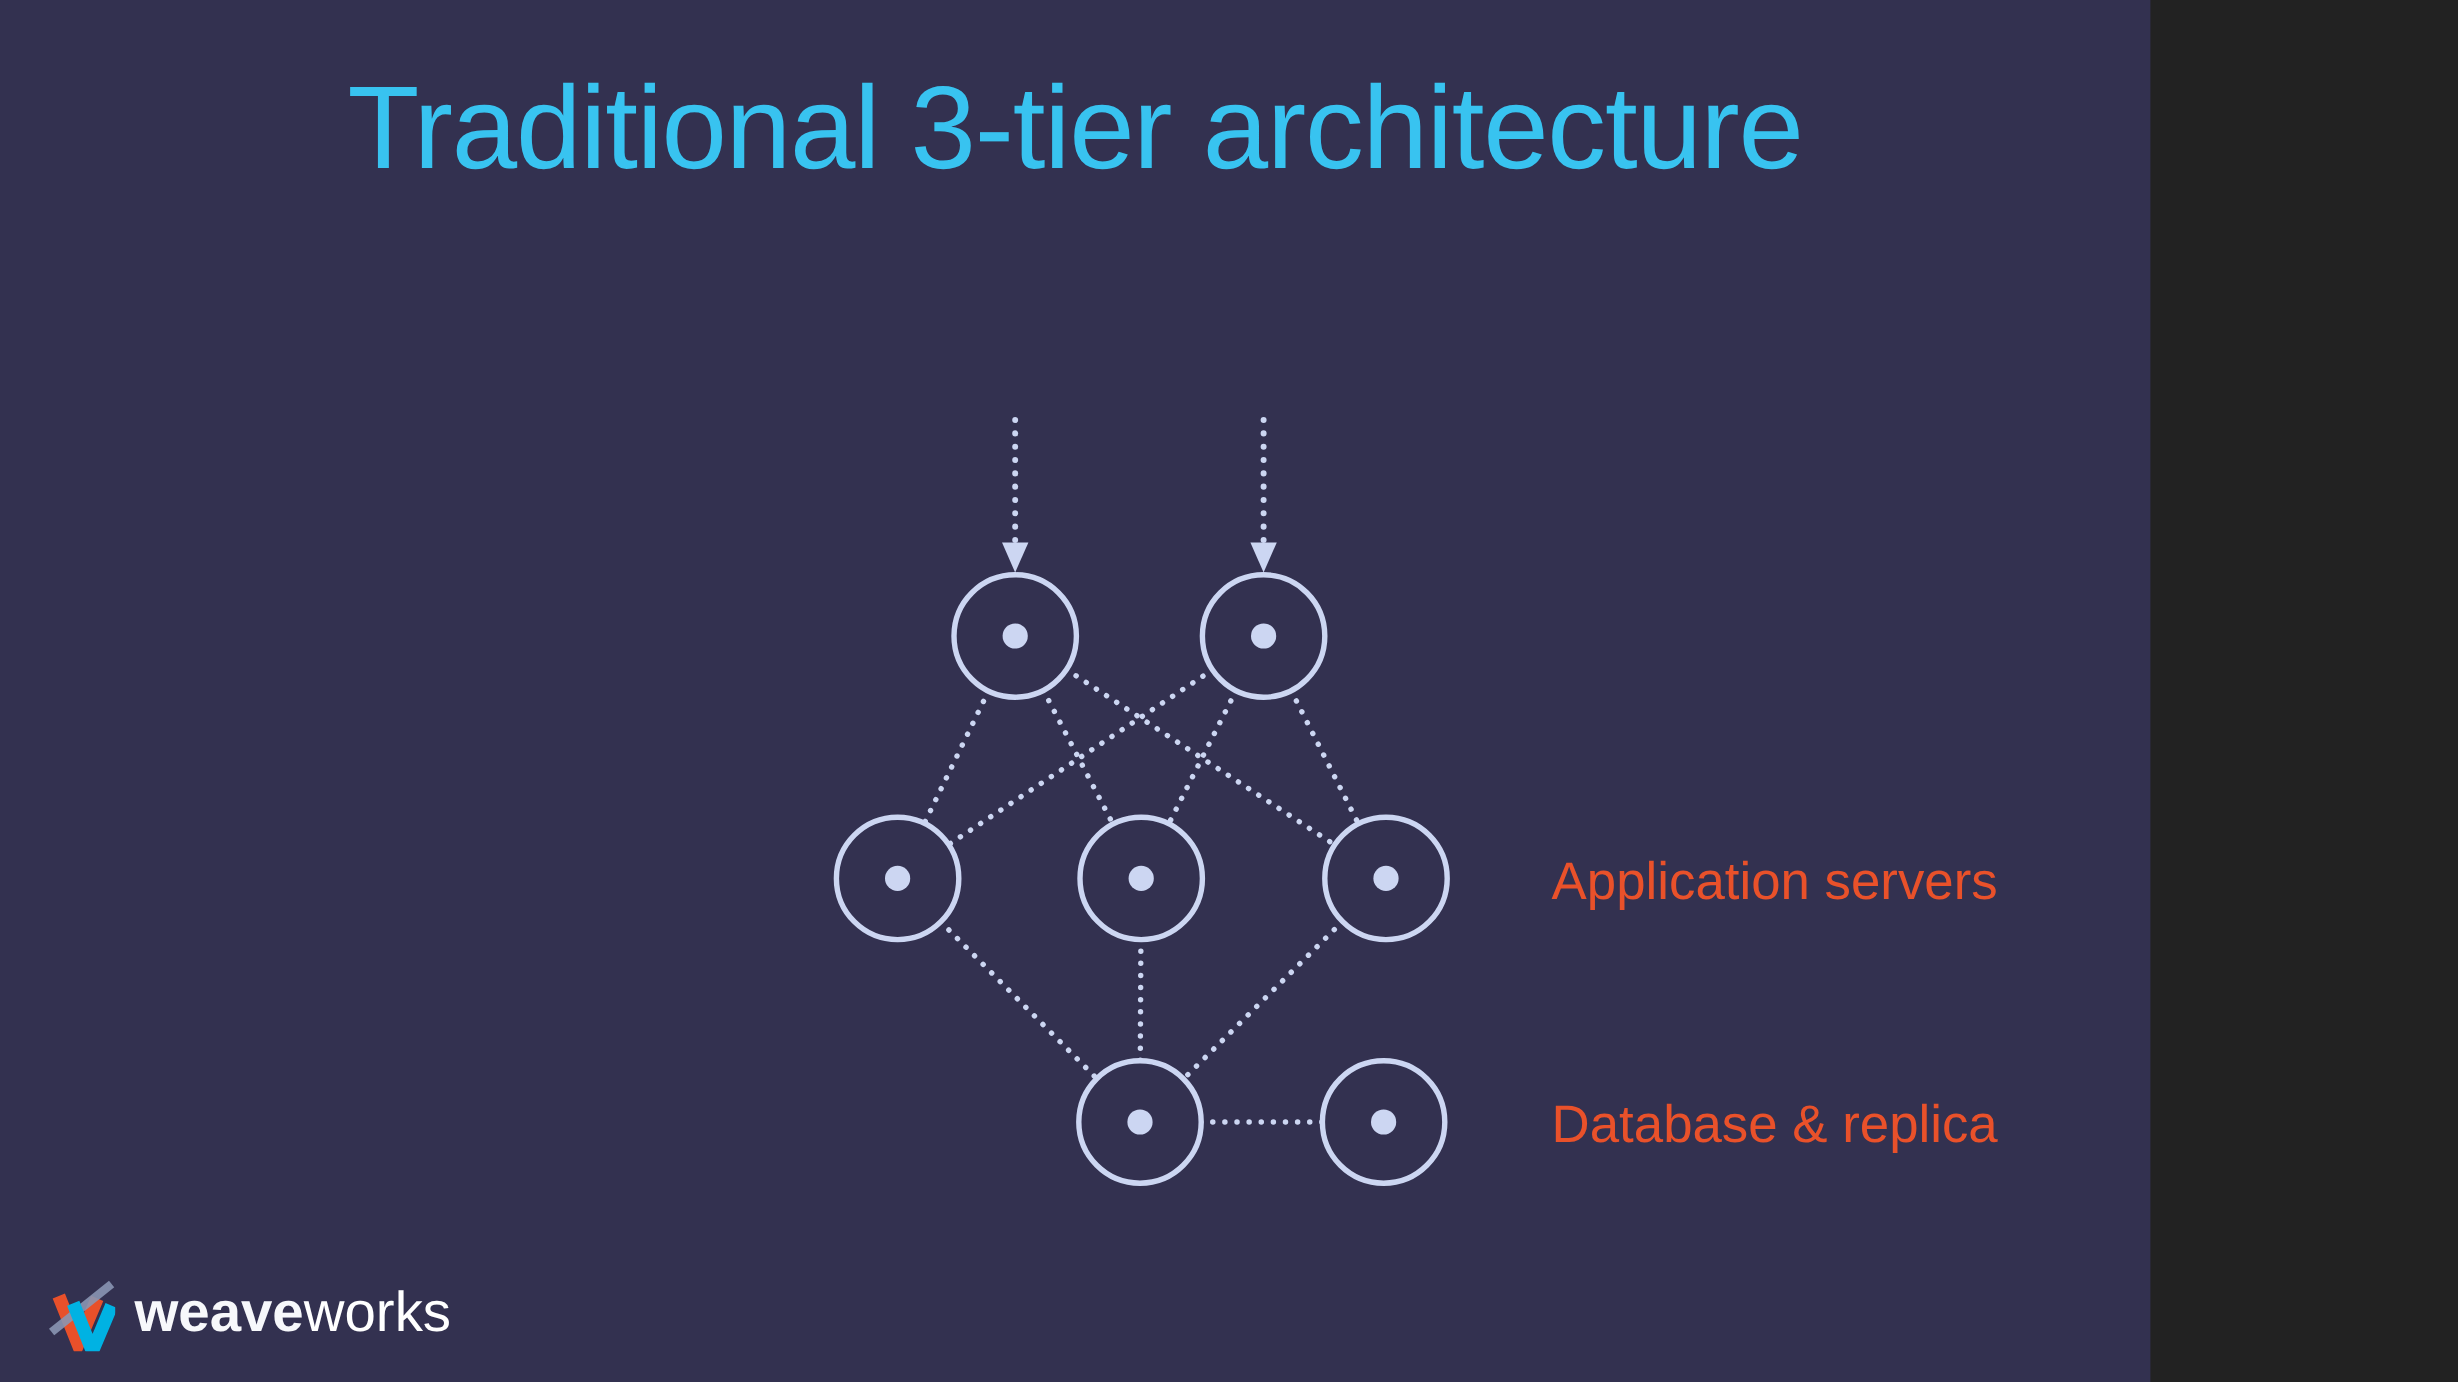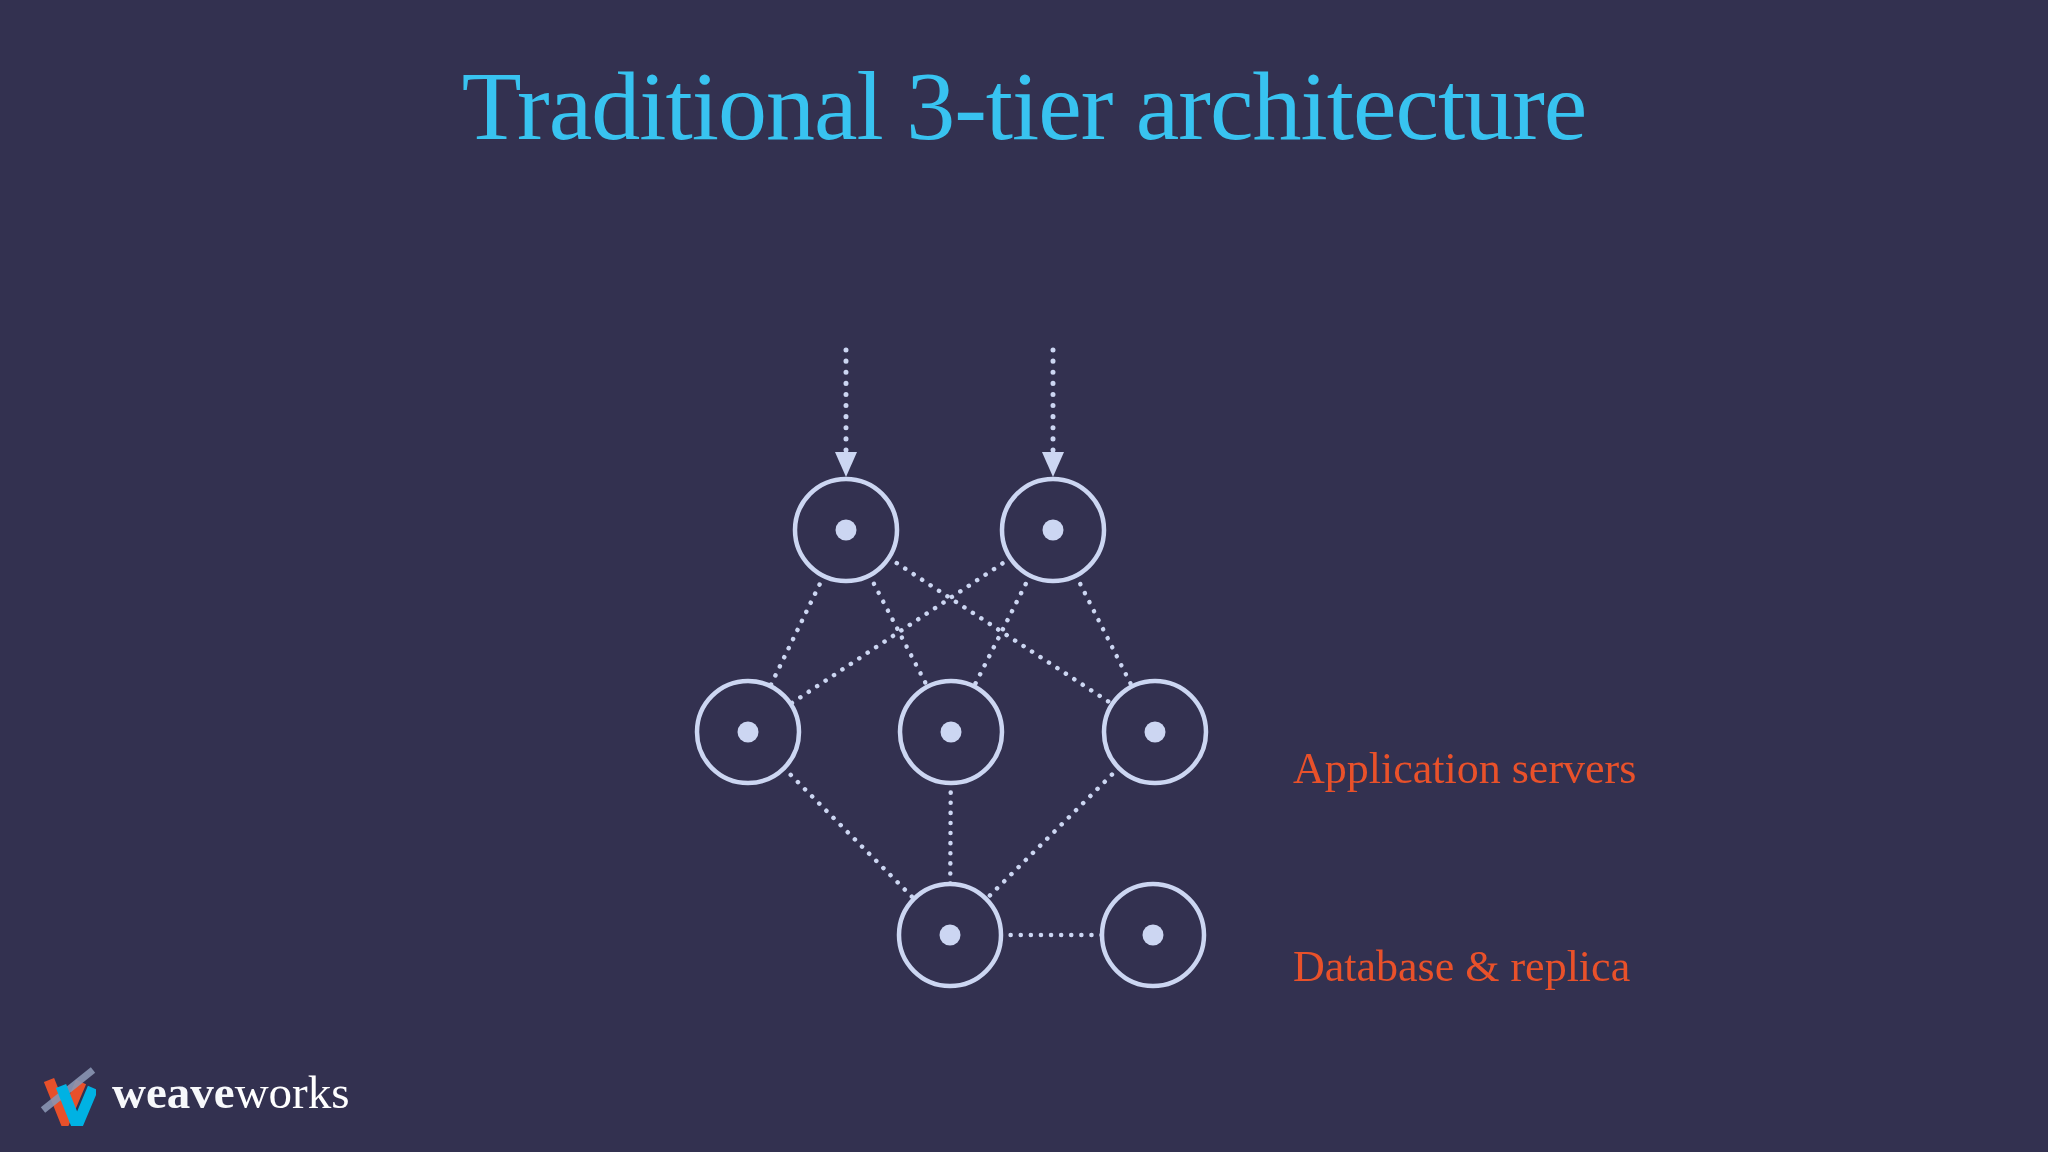--- a/index.html
+++ b/index.html
@@ -1,21 +1,21 @@
 <!DOCTYPE html>
 <html style="--background: #333150; --title: #38c3f0; --accent-orange: #e9512a; --node: #ccd6f2; --logo-orange: #e8502a; --logo-cyan: #00b2e3; --logo-gray: #8a96b2;"><head>
 <meta charset="utf-8">
 <style>
   html,body{margin:0;padding:0;background:#222;}
   .slide{
     position:relative;
-    width:2048px;height:1152px;
+    width:1792px;height:1152px;
     background:var(--background,#333150);
     overflow:hidden;
-    font-family:Liberation Serif, serif;
+    font-family:Liberation Sans, sans-serif;
   }
   .slide-title{
     position:absolute;left:0;right:0;top:50px;
     text-align:center;
     font-size:98px;line-height:1.15;
     font-weight:200;
     letter-spacing:-1px;
     color:var(--title,#38c3f0);
     margin:0;
   }
@@ -27,22 +27,22 @@
     white-space:nowrap;
   }
   .tier-label{
     position:absolute;left:1293px;
     transform:translateY(-50%);
     font-size:44px;font-weight:400;
     color:var(--accent-orange,#e9512a);
     white-space:nowrap;
   }
   .tier-label.lb{top:518px;}
-  .tier-label.as{top:768px;}
-  .tier-label.db{top:938px;margin-top:28px;}
+  .tier-label.as{top:735px;}
+  .tier-label.db{top:938px;}
   .diagram-svg{position:absolute;left:0;top:0;}
   .edge{
     stroke:var(--node,#ccd6f2);
     stroke-width:4.5;
     stroke-dasharray:0.1 10;
     stroke-linecap:round;
     fill:none;
   }
   .arrow-line{
     stroke:var(--node,#ccd6f2);

